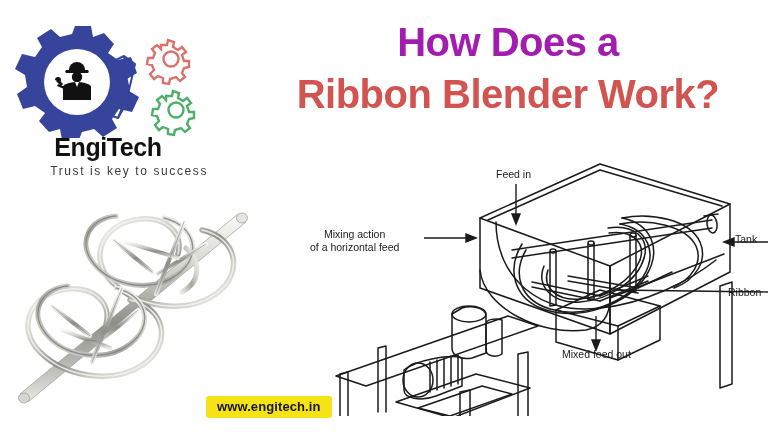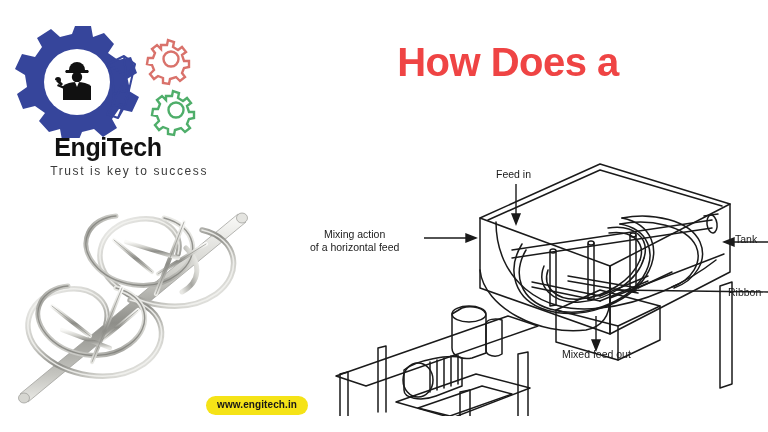--- a/index.html
+++ b/index.html
@@ -62,25 +62,24 @@
   #headline {
     position: absolute;
     left: 252px;
     top: 20px;
     width: 512px;
     text-align: center;
   }
   .headline-line1 {
     font-size: 40px;
     font-weight: bold;
-    color: #ef4444;
+    color: #a21caf;
     line-height: 1.12;
     letter-spacing: -0.5px;
     white-space: nowrap;
-    margin-top: 20px;
   }
   .headline-line2 {
     font-size: 40px;
     font-weight: bold;
     color: #d15450;
     line-height: 1.15;
     letter-spacing: -0.5px;
     white-space: nowrap;
     margin-top: 6px;
   }
@@ -114,23 +113,23 @@
   #label-tank         { left: 435px; top: 75px; }
   #label-ribbon       { left: 428px; top: 128px; }
   #label-mixed-out    { left: 262px; top: 190px; }
 
   
   #url-badge {
     position: absolute;
     left: 206px;
     top: 396px;
     background: #f5e317;
-    border-radius: 10px;
+    border-radius: 3px;
     padding: 4px 11px 5px 11px;
-    font-size: 10px;
+    font-size: 13px;
     font-weight: bold;
     color: #171717;
     letter-spacing: 0.1px;
     line-height: 1;
   }
 </style>
 </head>
 <body>
 
 <div id="page">
@@ -190,20 +189,21 @@
         <circle cx="168" cy="90" r="7.5"></circle>
       </g>
     </svg>
 
     <div id="logo-wordmark">EngiTech</div>
     <div id="logo-tagline">Trust is key to success</div>
   </div>
 
   <div id="headline">
     <div class="headline-line1">How Does a</div>
+    <div class="headline-line2">Ribbon Blender Work?</div>
   </div>
 
   <svg id="agitator-photo" viewBox="0 0 262 226">
     <defs>
       <linearGradient id="steelA" x1="0" y1="0" x2="1" y2="1">
         <stop offset="0%" stop-color="#f2f2f0"></stop>
         <stop offset="35%" stop-color="#c9c9c4"></stop>
         <stop offset="55%" stop-color="#8f8f8a"></stop>
         <stop offset="75%" stop-color="#cfcfca"></stop>
         <stop offset="100%" stop-color="#efefec"></stop>

